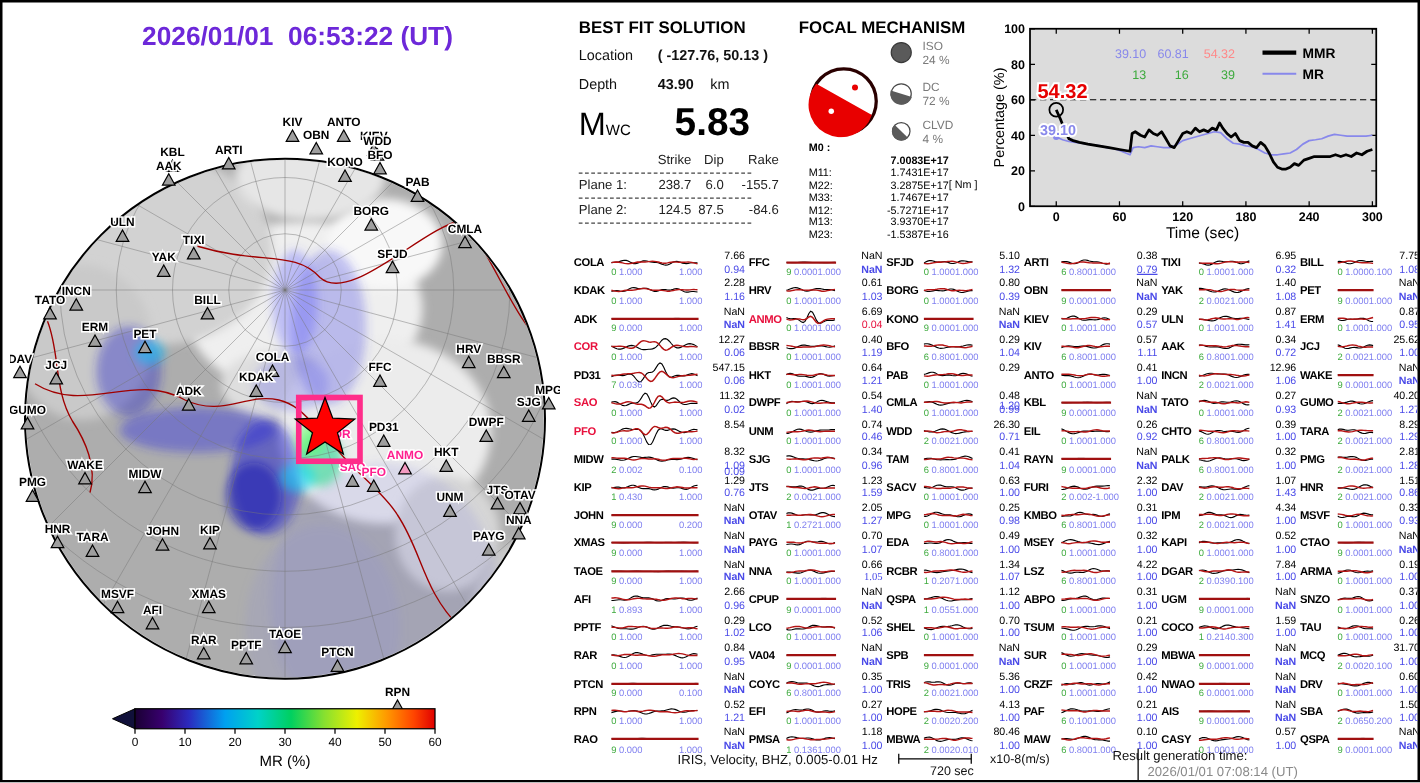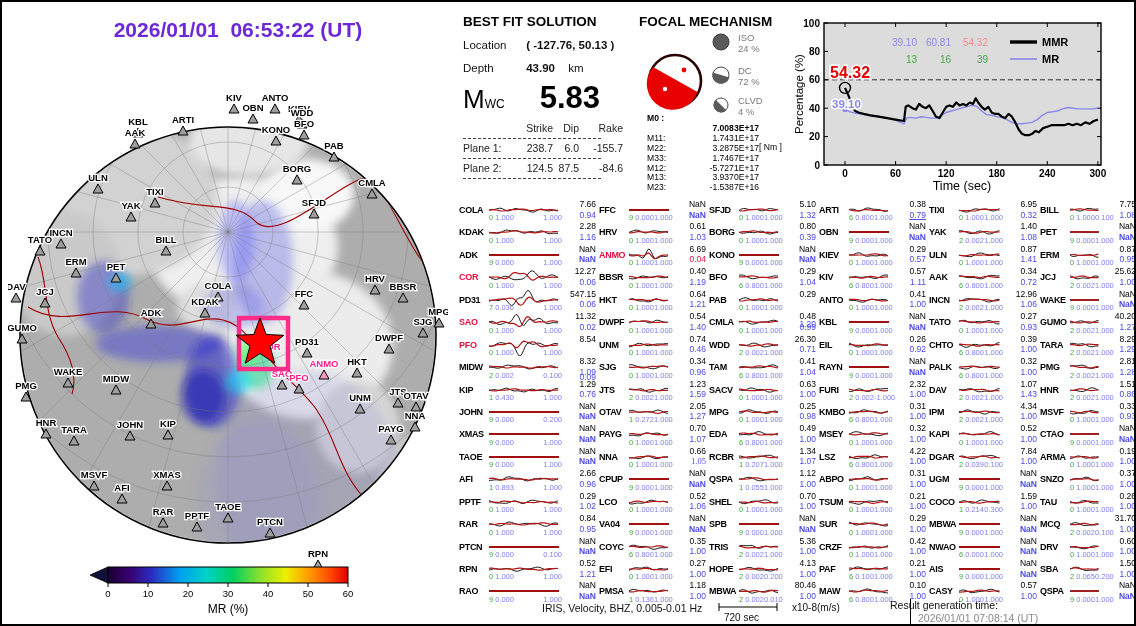--- a/index.html
+++ b/index.html
@@ -2623,19 +2623,19 @@
         </div>
       </div>
     </div>
 
   <div class="abs foot" style="left:540px;top:600px;">IRIS,  Velocity,   BHZ,  0.005-0.01 Hz</div>
   <svg class="abs" style="left:713px;top:598px;" width="70" height="14" viewBox="0 0 70 14">
     <line x1="4" y1="7" x2="62" y2="7" stroke="#000" stroke-width="1"></line>
     <line x1="4" y1="3" x2="4" y2="11" stroke="#000" stroke-width="1"></line>
     <line x1="62" y1="3" x2="62" y2="11" stroke="#000" stroke-width="1"></line>
   </svg>
-  <div class="abs foot" style="left:722px;top:610px;font-size:10px;">720 sec</div>
+  <div class="abs foot" style="left:742px;top:610px;font-size:10px;">720 sec</div>
   <div class="abs foot" style="left:790px;top:600px;font-size:10px;">x10-8(m/s)</div>
   <div class="abs vline"></div>
   <div class="abs foot" style="left:888px;top:597px;text-align:center;">Result generation time:</div>
   <div class="abs foot foot-gray" style="left:916px;top:610px;">2026/01/01 07:08:14 (UT)</div>
 
 </div>
 
 </body></html>

